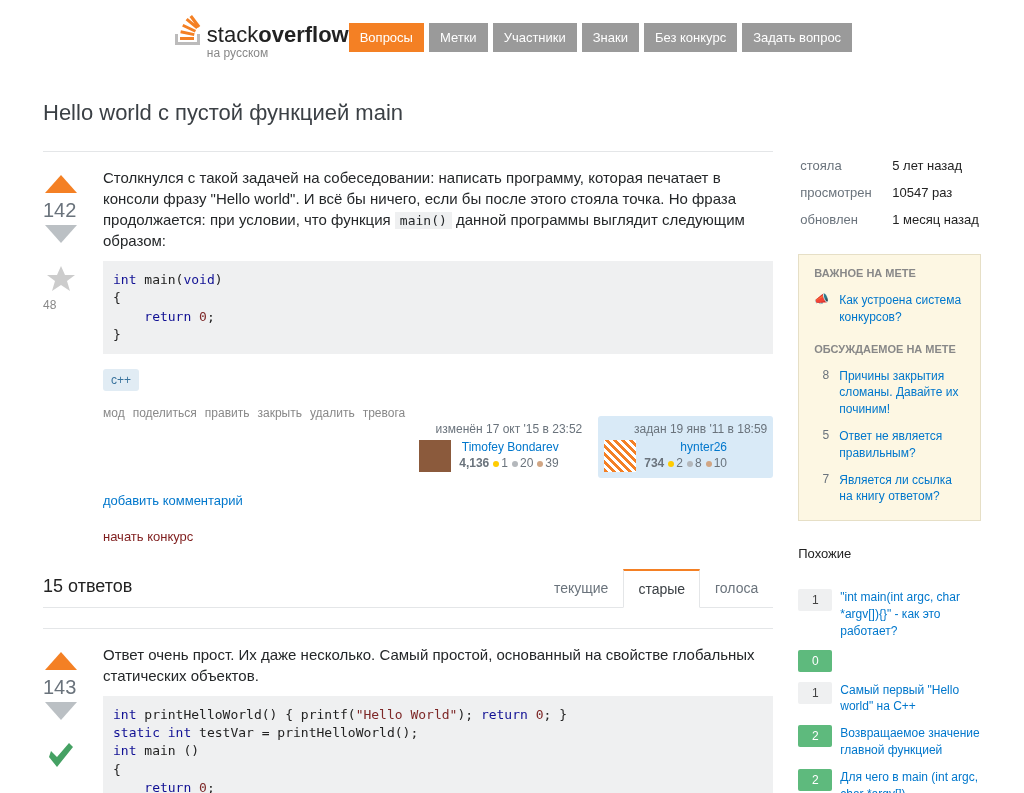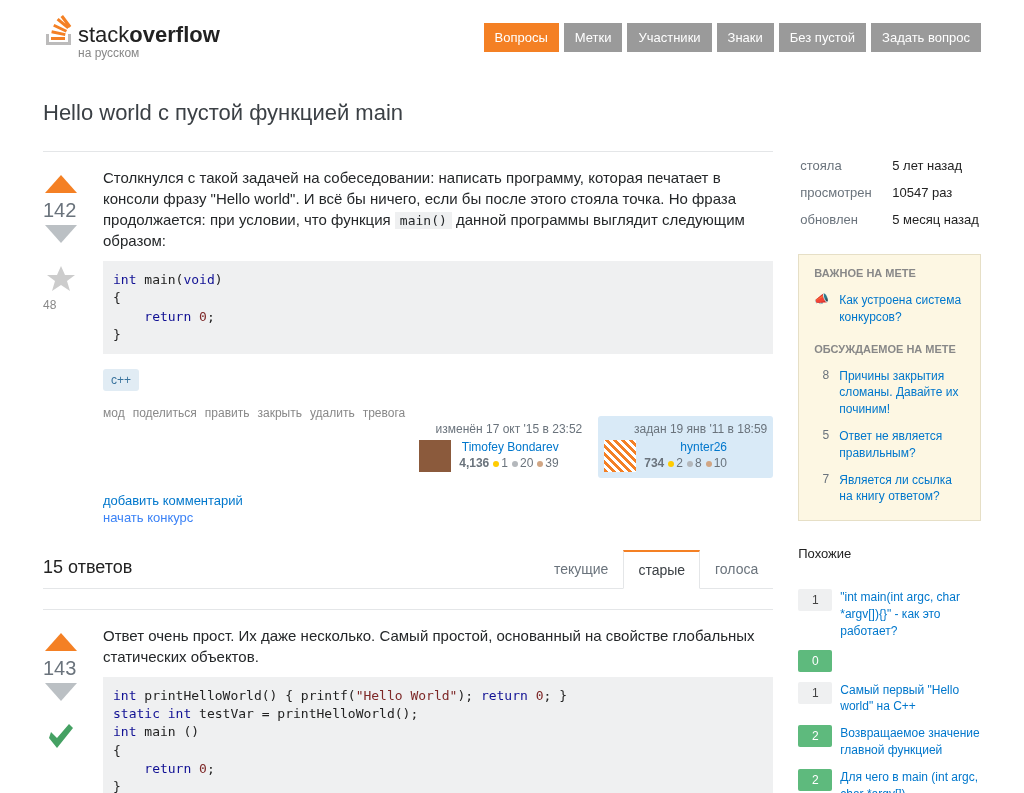--- a/index.html
+++ b/index.html
@@ -1,18 +1,18 @@
 <!DOCTYPE html>
 <html><head>
 <meta charset="utf-8">
 <style>
 * { margin: 0; padding: 0; box-sizing: border-box; }
 body { font-family: Arial, Helvetica, sans-serif; font-size: 13px; color: #222; background: #fff; }
 .container { max-width: 968px; margin: 0 auto; padding: 15px; }
-.header { display: flex; justify-content: space-between; align-items: center; margin-bottom: 40px; }
+.header { display: flex; justify-content: center; align-items: center; margin-bottom: 40px; }
 .logo-area { display: flex; flex-direction: column; }
 .logo { display: flex; align-items: flex-end; }
 .logo-icon { margin-right: 5px; }
 .logo-text { font-size: 22px; font-weight: 300; color: #222; }
 .logo-text strong { font-weight: 700; }
 .logo-sub { font-size: 12px; color: #888; margin-left: 35px; margin-top: -2px; }
 .nav { display: flex; gap: 5px; }
 .nav-btn { background: #9a9a9a; color: #fff; border: none; padding: 7px 11px; font-size: 13px; cursor: pointer; }
 .nav-btn.active { background: #f48024; }
 .main-area { display: flex; gap: 25px; }
@@ -41,21 +41,21 @@
 .user-action { color: #6a737c; margin-bottom: 4px; }
 .user-det { display: flex; gap: 8px; }
 .avatar { width: 32px; height: 32px; background: #ccc; }
 .user-name { color: #0077cc; cursor: pointer; }
 .user-rep { color: #6a737c; margin-top: 2px; }
 .badge { display: inline-block; width: 6px; height: 6px; border-radius: 50%; margin: 0 2px 0 4px; }
 .bg { background: #ffcc01; }
 .bs { background: #b4b8bc; }
 .bb { background: #d1a684; }
 .add-comment { color: #0077cc; font-size: 13px; cursor: pointer; margin-top: 15px; }
-.bounty { color: #3b82f6; font-size: 13px; margin-top: 2px; }
+.bounty { color: #7f1d1d; font-size: 13px; margin-top: 21px; }
 .answers-header { display: flex; justify-content: space-between; border-bottom: 1px solid #e4e6e8; margin-top: 25px; margin-bottom: 20px; align-items: flex-end; }
 .answers-header h2 { font-size: 18px; font-weight: 400; padding-bottom: 10px; }
 .tabs { display: flex; }
 .tab { padding: 10px 14px; font-size: 14px; color: #6a737c; cursor: pointer; border: 1px solid transparent; }
 .tab.active { border: 1px solid #e4e6e8; border-top: 2px solid #f48024; border-bottom: 1px solid #fff; margin-bottom: -1px; color: #3b4045; }
 .accepted svg { color: #45a163; }
 .info-table { width: 100%; font-size: 13px; margin-bottom: 20px; }
 .info-table td { padding: 5px 0; }
 .info-table td:first-child { color: #6a737c; width: 90px; }
 .meta-box { background: #fdf7e3; border: 1px solid #e6dfc6; margin-bottom: 25px; padding-bottom: 10px; }
@@ -86,21 +86,21 @@
         </span>
         <span class="logo-text"><span>stack</span><strong>overflow</strong></span>
       </div>
       <span class="logo-sub">на русском</span>
     </div>
     <div class="nav">
       <button class="nav-btn active">Вопросы</button>
       <button class="nav-btn">Метки</button>
       <button class="nav-btn">Участники</button>
       <button class="nav-btn">Знаки</button>
-      <button class="nav-btn">Без пустой</button>
+      <button class="nav-btn">Без конкурс</button>
       <button class="nav-btn">Задать вопрос</button>
     </div>
   </div>
 
   <h1>Hello world с пустой функцией main</h1>
 
   <div class="main-area">
     <div class="content">
 
       <div class="question">
@@ -204,21 +204,21 @@
             <tr>
               <td>стояла</td>
               <td>5 лет назад</td>
             </tr>
         <tr>
               <td>просмотрен</td>
               <td>10547 раз</td>
             </tr>
         <tr>
               <td>обновлен</td>
-              <td>5 месяц назад</td>
+              <td>1 месяц назад</td>
             </tr>
       </tbody>
         </table>
 
       <div class="meta-box">
         <div class="meta-head">ВАЖНОЕ НА МЕТЕ</div>
         <div class="meta-item">
           <span>📣</span>
           <span class="meta-link">Как устроена система конкурсов?</span>
         </div>

